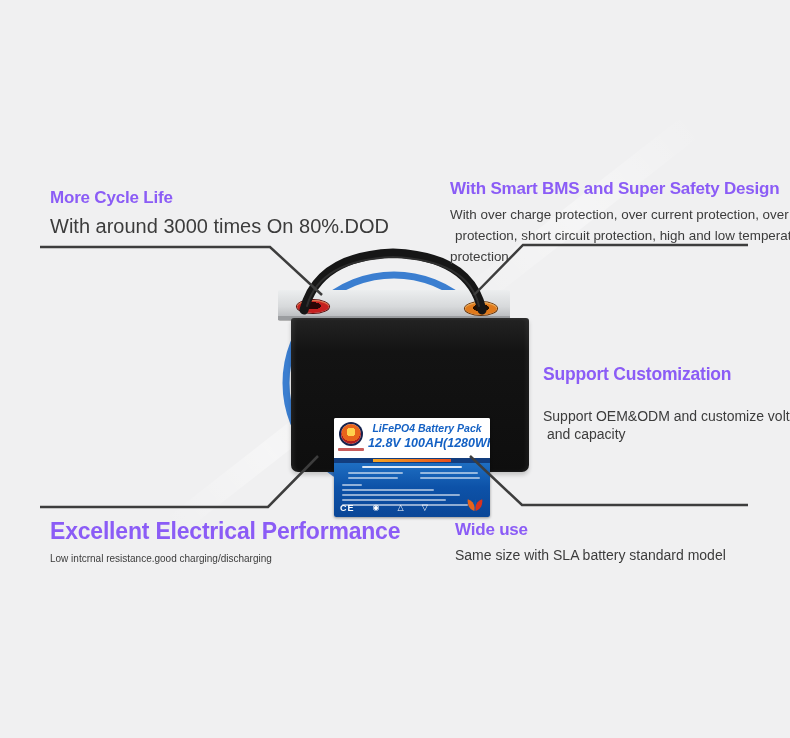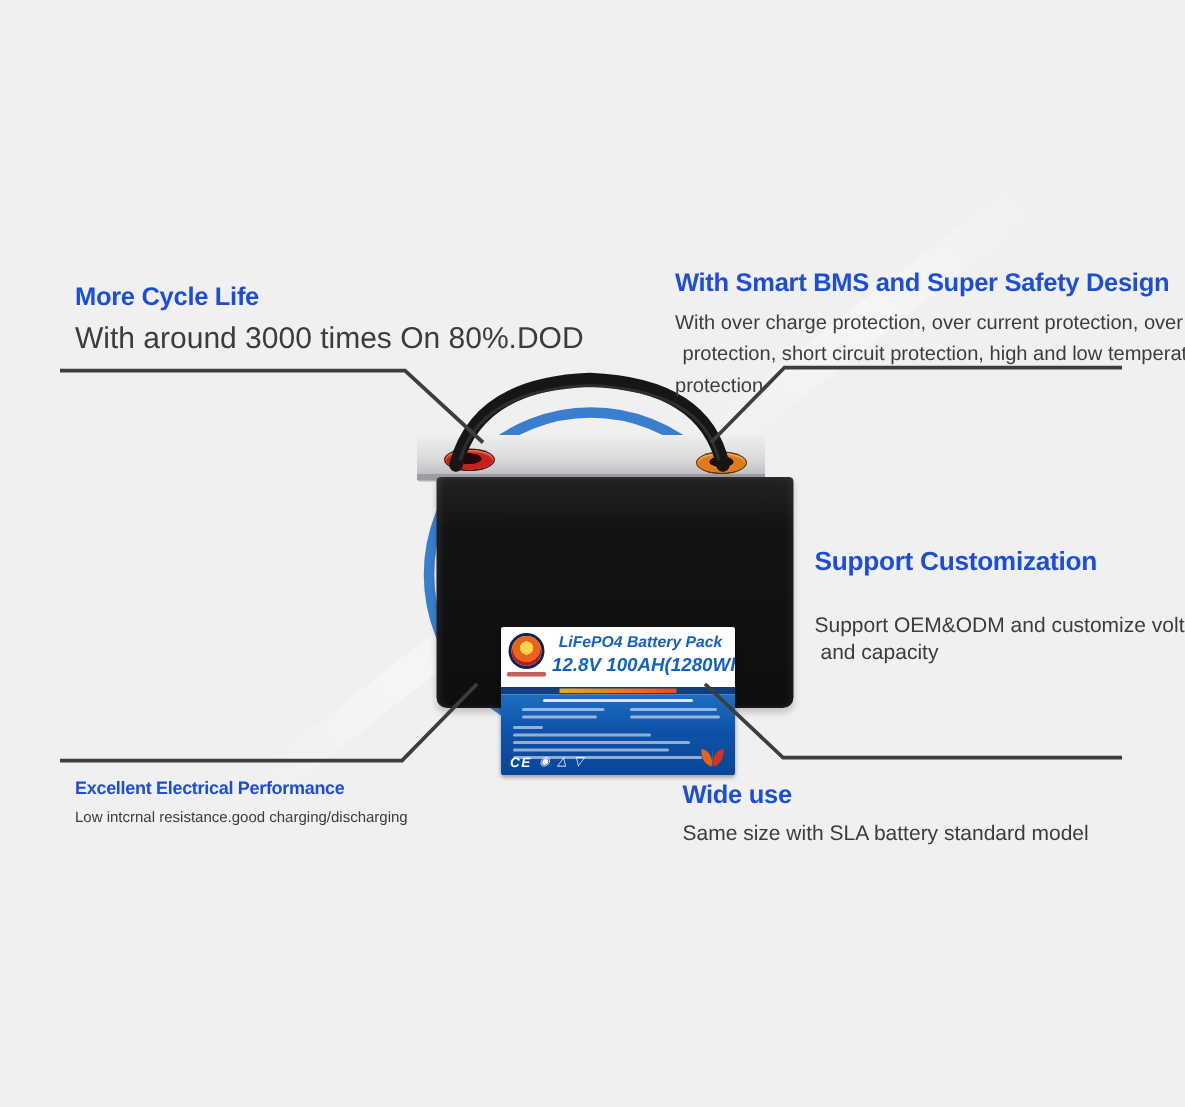--- a/index.html
+++ b/index.html
@@ -9,21 +9,21 @@
   
   .streak{position:absolute;background:linear-gradient(90deg,rgba(255,255,255,0),rgba(255,255,255,.75),rgba(255,255,255,0));opacity:.5;pointer-events:none;}
   .streak.s1{left:430px;top:200px;width:300px;height:26px;transform:rotate(-38deg);}
   .streak.s2{left:140px;top:440px;width:260px;height:22px;transform:rotate(-38deg);}
 
   
   svg.layer{position:absolute;left:0;top:0;pointer-events:none;}
 
   
   .callout{position:absolute;white-space:nowrap;}
-  .callout .title{font-weight:700;color:#1d4ed8;letter-spacing:-.2px;}
+  .callout .title{font-weight:700;color:#8b5cf6;letter-spacing:-.2px;}
   .callout .body{color:#3c3c3c;}
 
   .c-tl{left:50px;top:188px;}
   .c-tl .title{font-size:17px;}
   .c-tl .body{font-size:20px;margin-top:7px;}
 
   .c-tr{left:450px;top:179px;}
   .c-tr .title{font-size:17px;}
   .c-tr .body{font-size:13.4px;line-height:21px;margin-top:5px;}
   .c-tr .body .ind{padding-left:5px;}
@@ -31,21 +31,21 @@
   .c-ml{left:18px;top:363px;}
   .c-ml .title{font-size:19px;}
   .c-ml .body{font-size:14.5px;line-height:25px;margin-top:6px;}
 
   .c-mr{left:543px;top:364px;}
   .c-mr .title{font-size:17.5px;}
   .c-mr .body{font-size:14px;line-height:18px;margin-top:22px;}
   .c-mr .body .ind{padding-left:4px;}
 
   .c-bl{left:50px;top:518px;}
-  .c-bl .title{font-size:12px;}
+  .c-bl .title{font-size:23px;}
   .c-bl .body{font-size:10px;margin-top:8px;}
 
   .c-br{left:455px;top:520px;}
   .c-br .title{font-size:17px;}
   .c-br .body{font-size:14px;margin-top:7px;}
 
   
   .battery{position:absolute;left:275px;top:252px;width:238px;height:240px;}
   .lid{position:absolute;left:3px;top:38px;width:232px;height:30px;border-radius:2px;
        background:linear-gradient(180deg,#eceeef 0%,#d7d9db 55%,#bfc1c4 85%,#a7a9ac 100%);
@@ -73,21 +73,21 @@
   .brand-sub{position:absolute;left:4px;top:30px;width:26px;height:3px;background:#b33;opacity:.8;border-radius:1px;}
   .label-titles{position:absolute;left:34px;top:4px;width:118px;text-align:center;color:#1461c4;font-weight:700;font-style:italic;}
   .label-titles .product{font-size:10.5px;}
   .label-titles .spec{font-size:12.5px;margin-top:2px;}
   .strip{position:absolute;left:0;top:40px;width:100%;height:5px;background:#123d7e;}
   .strip .orange{position:absolute;left:25%;top:1px;width:50%;height:3px;background:linear-gradient(90deg,#f5a623,#e84e1b);}
   .panel{position:absolute;left:0;top:45px;width:100%;height:54px;
        background:linear-gradient(180deg,#1e6ec2 0%,#0d52a8 45%,#0a4697 100%);}
   .tbar{position:absolute;height:2px;background:rgba(255,255,255,.85);border-radius:1px;}
   .tbar.dim{background:rgba(255,255,255,.55);}
-  .cert-row{position:absolute;left:6px;bottom:4px;color:#fff;display:flex;align-items:center;gap:5px;font-style:italic;}
+  .cert-row{position:absolute;left:6px;bottom:4px;color:#fff;display:flex;align-items:center;gap:18px;}
   .cert-row .ce{font-size:9px;font-weight:700;letter-spacing:1px;}
   .cert-row .glyph{font-size:8px;line-height:8px;}
   .tulip{position:absolute;right:6px;bottom:5px;width:18px;height:16px;}
 
   
   .nw{white-space:nowrap;}
 </style>
 </head>
 <body>
 

